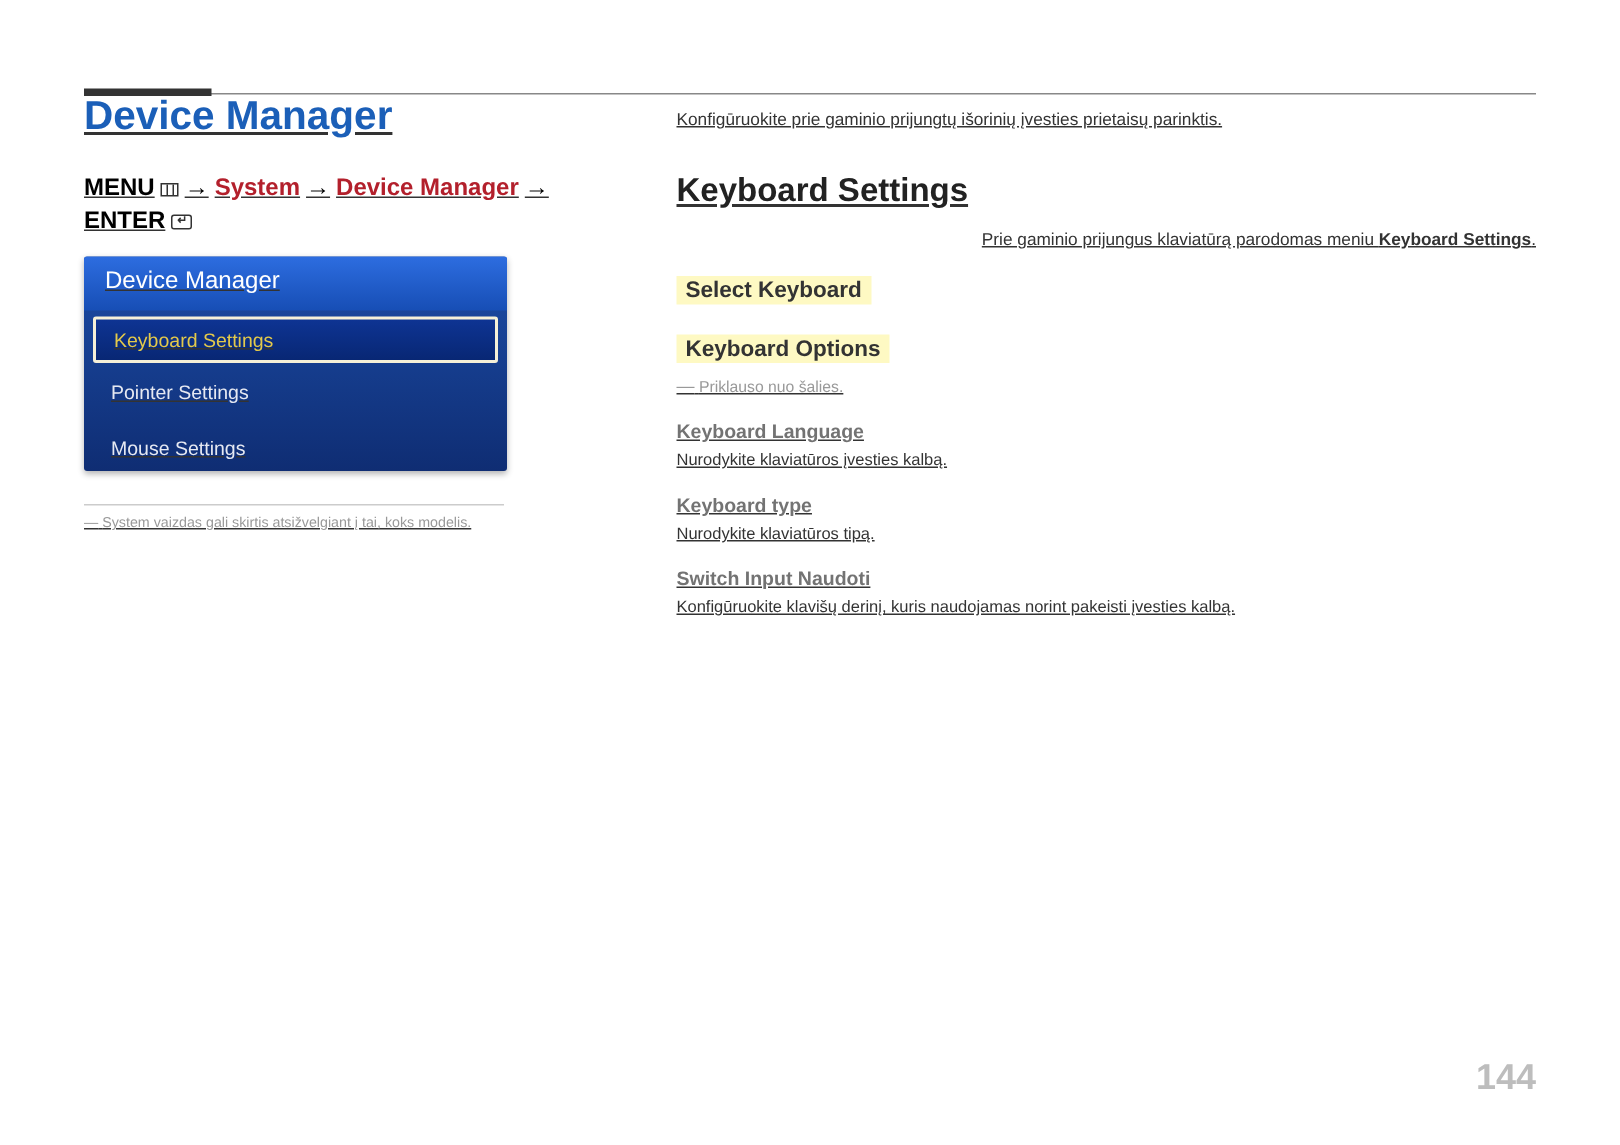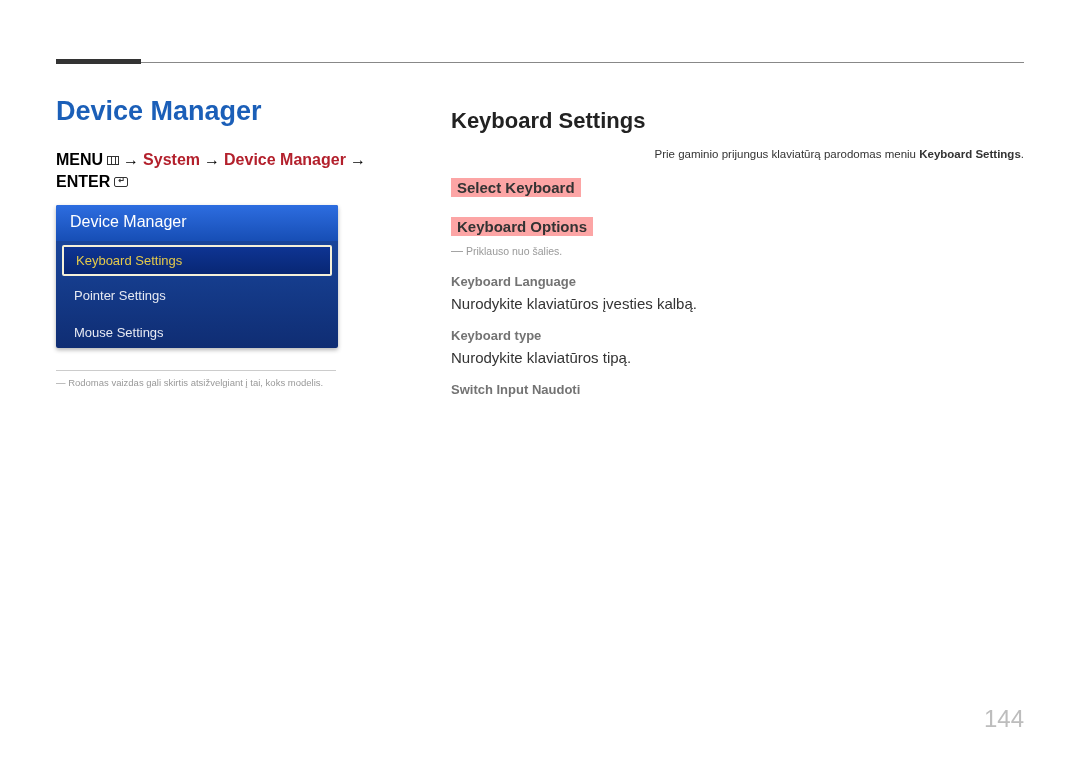--- a/index.html
+++ b/index.html
@@ -30,21 +30,21 @@
   .top-line-thick {
     position: absolute;
     left: 0;
     top: -3px;
     width: 85px;
     height: 5px;
     background: #333;
   }
   .content {
     display: flex;
-    margin-top: 34px;
+    text-decoration: underline;
   }
   .left-col {
     width: 365px;
     flex-shrink: 0;
   }
   .right-col {
     flex: 1;
     padding-left: 30px;
     padding-top: 12px;
   }
@@ -143,21 +143,21 @@
     margin-bottom: 28px;
   }
   .h2 {
     font-size: 22px;
     font-weight: 700;
     color: #222;
     margin-bottom: 14px;
   }
   .h3 {
     display: inline-block;
-    background: #fca5a5;
+    background: #fef9c3;
     color: #333;
     font-size: 15px;
     font-weight: 600;
     padding: 1px 6px;
     margin-bottom: 8px;
   }
   .body-text {
     font-size: 11.5px;
     color: #333;
     margin-bottom: 8px;
@@ -171,31 +171,31 @@
   }
   .note .dash { font-size: 12px; }
   .sub-h {
     font-size: 13px;
     font-weight: 700;
     color: #737373;
     margin-top: 4px;
     margin-bottom: 6px;
   }
   .sub-body {
-    font-size: 15px;
+    font-size: 11px;
     color: #333;
     margin-bottom: 16px;
   }
   .page-num {
     position: absolute;
     right: 56px;
     bottom: 30px;
     font-size: 24px;
     color: #bdbdbd;
-    font-weight: 400;
+    font-weight: 700;
   }
   .section { margin-bottom: 12px; }
 </style>
 </head>
 <body>
 
 <div class="top-line-wrap">
   <div class="top-line">
       <div class="top-line-thick"></div>
     </div>
@@ -227,25 +227,26 @@
         <div class="menu-item" style="padding-bottom:14px;">
           <span>Pointer Settings</span>
         </div>
         <div class="menu-item">
           <span>Mouse Settings</span>
         </div>
       </div>
 
       <div class="footnote">
         <span class="footnote-dash">―</span>
-        <span>Rodomas vaizdas gali skirtis atsižvelgiant į tai, koks modelis.</span>
+        <span>System vaizdas gali skirtis atsižvelgiant į tai, koks modelis.</span>
       </div>
     </div>
 
     <div class="right-col">
+      <div class="intro">Konfigūruokite prie gaminio prijungtų išorinių įvesties prietaisų parinktis.</div>
 
       <div class="h2">Keyboard Settings</div>
       <div class="body-text">
         <span>Prie gaminio prijungus klaviatūrą parodomas meniu </span><strong>Keyboard Settings</strong><span>.</span>
       </div>
 
       <div class="section" style="margin-top:18px;">
         <div class="h3">Select Keyboard</div>
       </div>
 
@@ -256,19 +257,20 @@
           <span>Priklauso nuo šalies.</span>
         </div>
 
         <div class="sub-h">Keyboard Language</div>
         <div class="sub-body">Nurodykite klaviatūros įvesties kalbą.</div>
 
         <div class="sub-h">Keyboard type</div>
         <div class="sub-body">Nurodykite klaviatūros tipą.</div>
 
         <div class="sub-h">Switch Input Naudoti</div>
+        <div class="sub-body">Konfigūruokite klavišų derinį, kuris naudojamas norint pakeisti įvesties kalbą.</div>
       </div>
     </div>
 
   </div>
 </div>
 
 <div class="page-num">144</div>
 
 </body></html>

